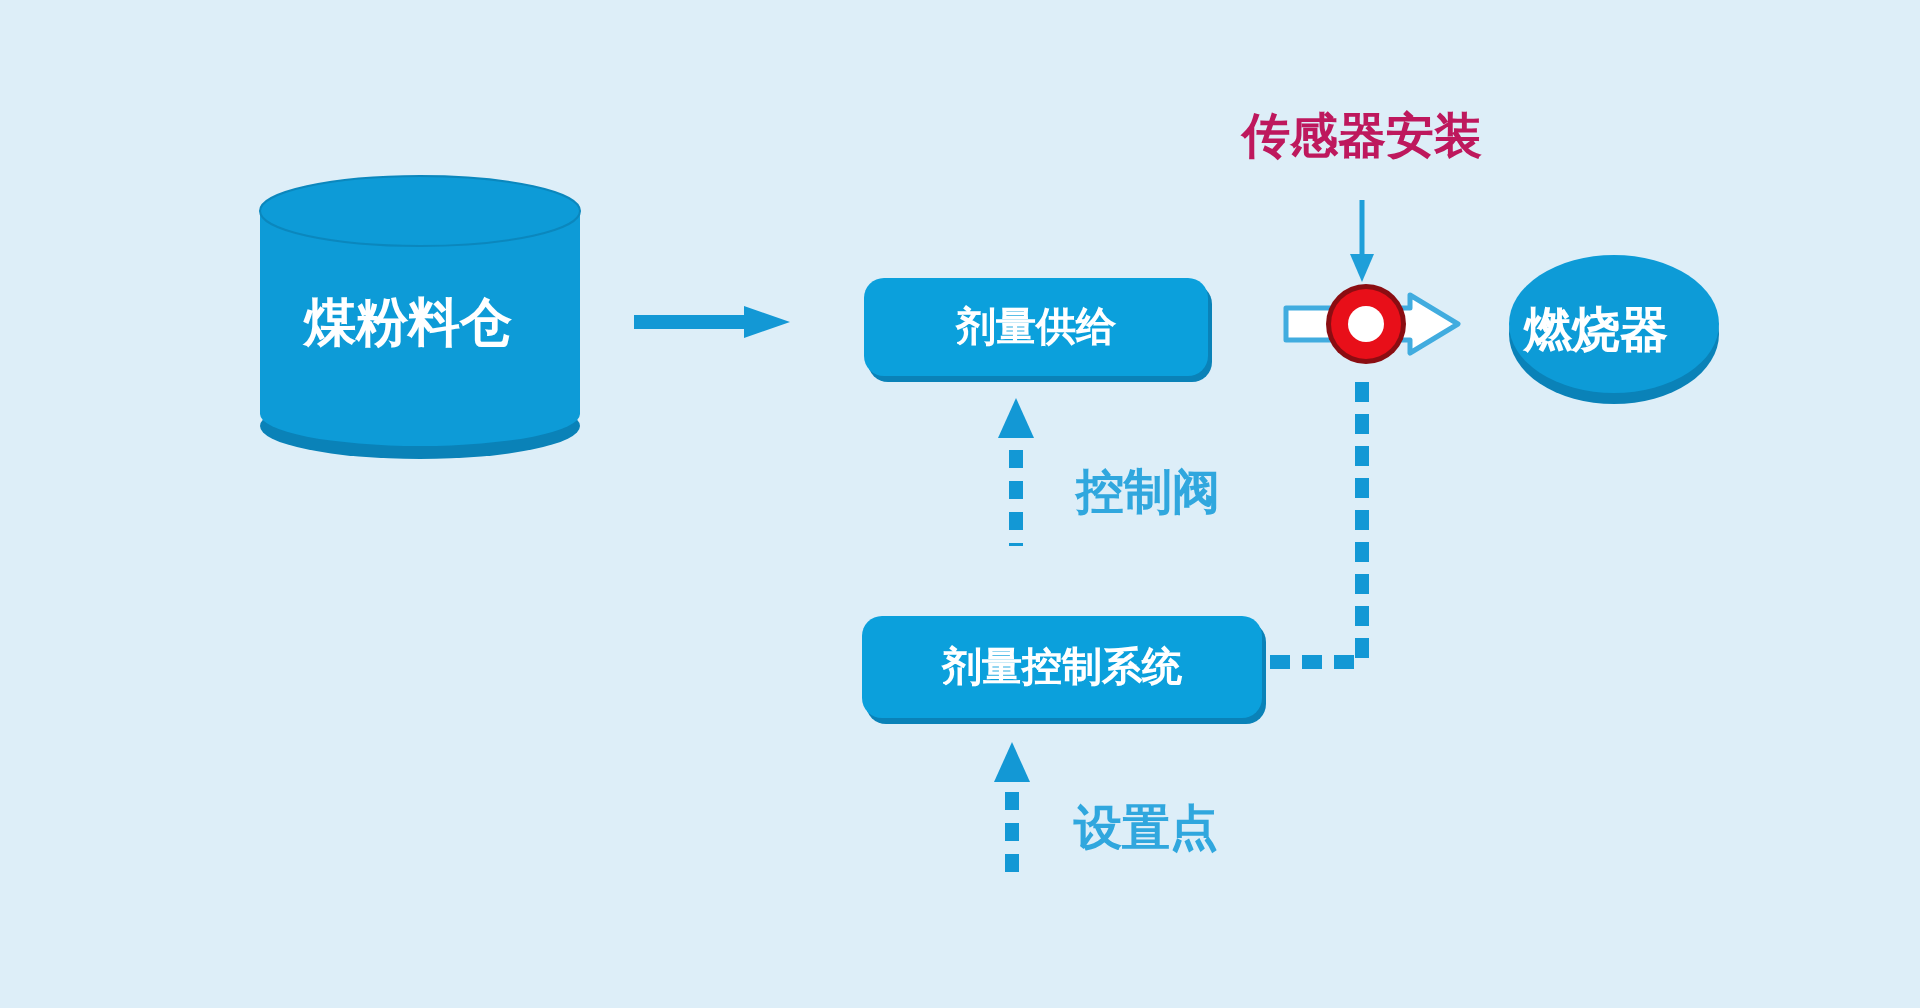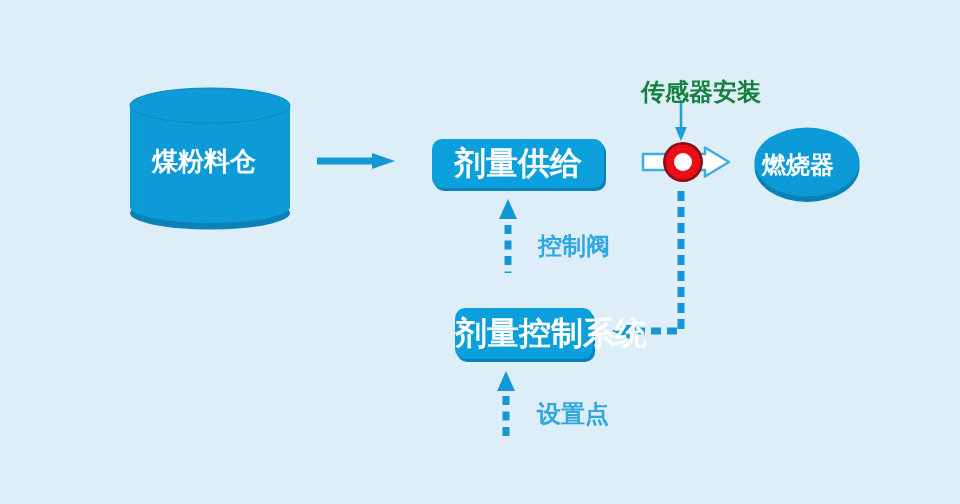--- a/index.html
+++ b/index.html
@@ -40,50 +40,50 @@
     width: 88px;
     font-size: 24px;
   }
   .flow-box {
     position: absolute;
     background: #0ba0dc;
     border-radius: 10px;
     box-shadow: 2px 3px 0 #0a82b8;
     color: #ffffff;
     font-weight: bold;
-    font-size: 32px;
+    font-size: 20px;
     text-align: center;
     white-space: nowrap;
   }
   .box-supply {
     left: 432px;
     top: 139px;
     width: 172px;
     height: 49px;
     line-height: 49px;
   }
   .box-control {
-    left: 455px;
+    left: 431px;
     top: 308px;
-    width: 138px;
+    width: 200px;
     height: 51px;
     line-height: 51px;
   }
   .annotation {
     position: absolute;
     font-weight: bold;
     white-space: nowrap;
   }
   .label-sensor {
     left: 601px;
-    top: 76px;
+    top: 52px;
     width: 160px;
-    text-align: right;
+    text-align: center;
     font-size: 24px;
-    color: #15803d;
+    color: #be185d;
   }
   .label-valve {
     left: 538px;
     top: 230px;
     font-size: 24px;
     color: #30a7de;
   }
   .label-setpoint {
     left: 537px;
     top: 398px;

